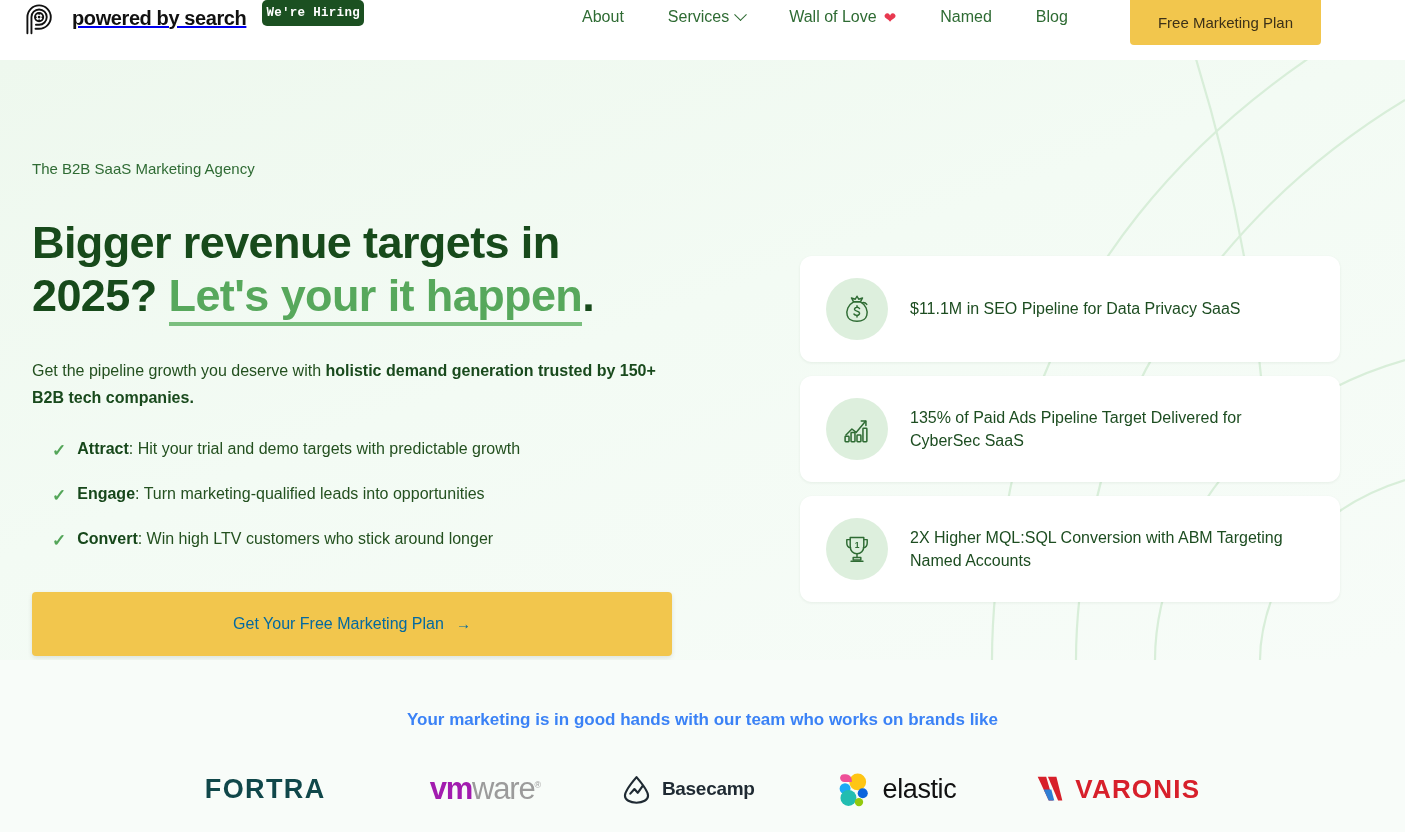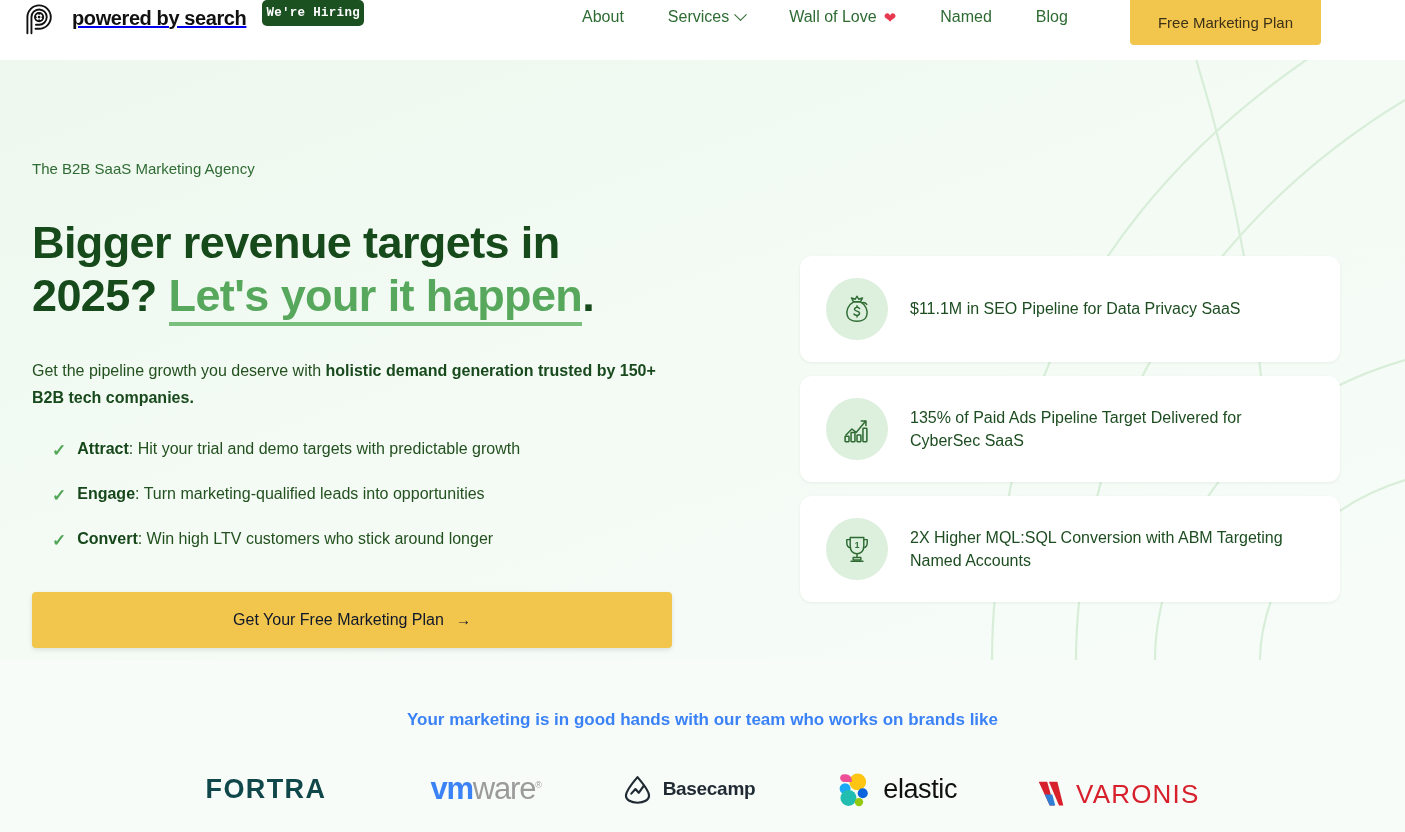--- a/index.html
+++ b/index.html
@@ -185,23 +185,23 @@
     font-weight: 700;
     line-height: 1.3;
     flex: 0 0 auto;
   }
 
   .benefit b { font-weight: 700; color: #16471a; }
 
   .hero-cta {
     display: block;
     width: 640px;
-    height: 56px;
+    height: 64px;
     background: #f2c64d;
-    color: #0f172a;
+    color: #0369a1;
     font-size: 16px;
     font-family: inherit;
     border: none;
     border-radius: 4px;
     cursor: pointer;
     box-shadow: 0 2px 5px rgba(0,0,0,0.10);
   }
 
   .hero-cta .arr { margin-left: 12px; font-size: 15px; }
 
@@ -276,21 +276,21 @@
     font-weight: 700;
     letter-spacing: 1.4px;
     color: #10474a;
   }
 
   .logo-vmware {
     font-size: 31px;
     letter-spacing: -1.2px;
     color: #9b9b9b;
   }
-  .logo-vmware b { font-weight: 700; color: #3b82f6; margin-left: 24px; }
+  .logo-vmware b { font-weight: 700; color: #a21caf; margin-left: 24px; }
   .logo-vmware sup { font-size: 9px; vertical-align: super; }
 
   .logo-basecamp {
     display: flex;
     align-items: center;
     gap: 9px;
     font-size: 19px;
     font-weight: 700;
     color: #1f2a33;
     letter-spacing: -0.3px;
@@ -300,24 +300,24 @@
     display: flex;
     align-items: center;
     gap: 11px;
     font-size: 27px;
     color: #111111;
     letter-spacing: -0.4px;
   }
 
   .logo-varonis {
     display: flex;
-    align-items: flex-end;
+    align-items: center;
     gap: 5px;
     font-size: 26px;
-    font-weight: 400;
+    font-weight: 700;
     letter-spacing: 1.2px;
     color: #d7202b;
   }
 </style>
 </head>
 <body>
 
 <header class="site-header">
 
   <a class="brand" href="#">

